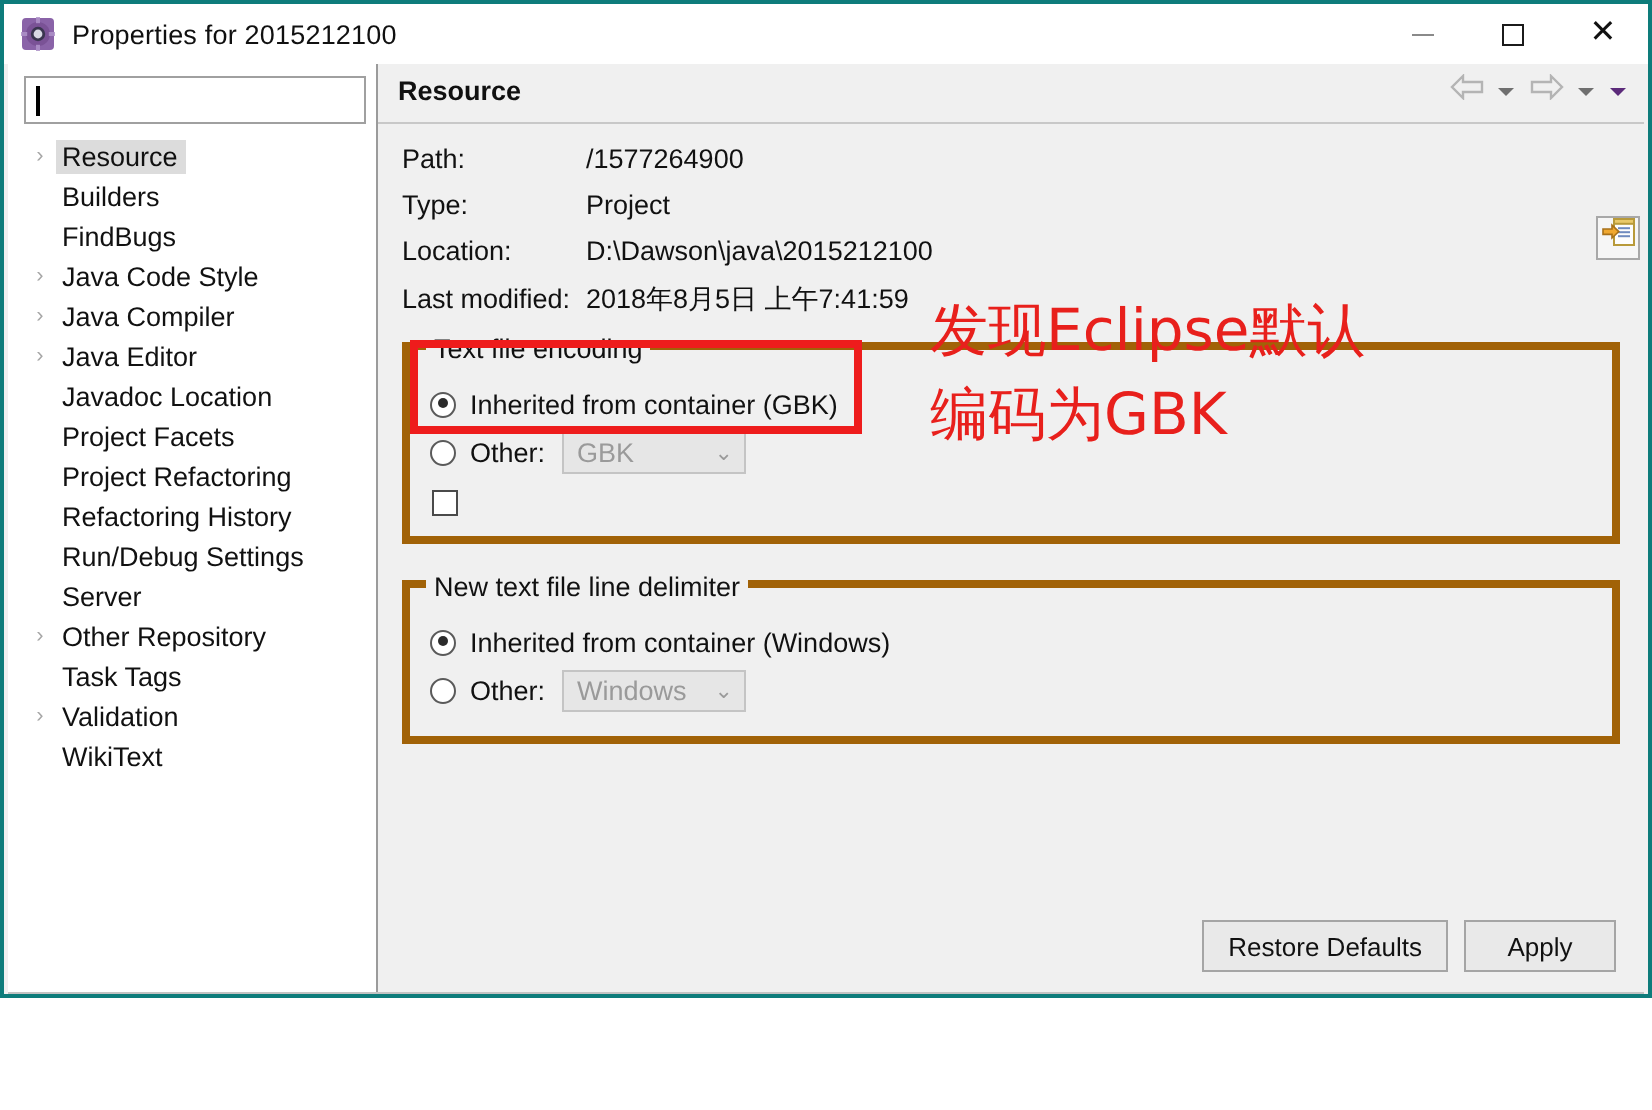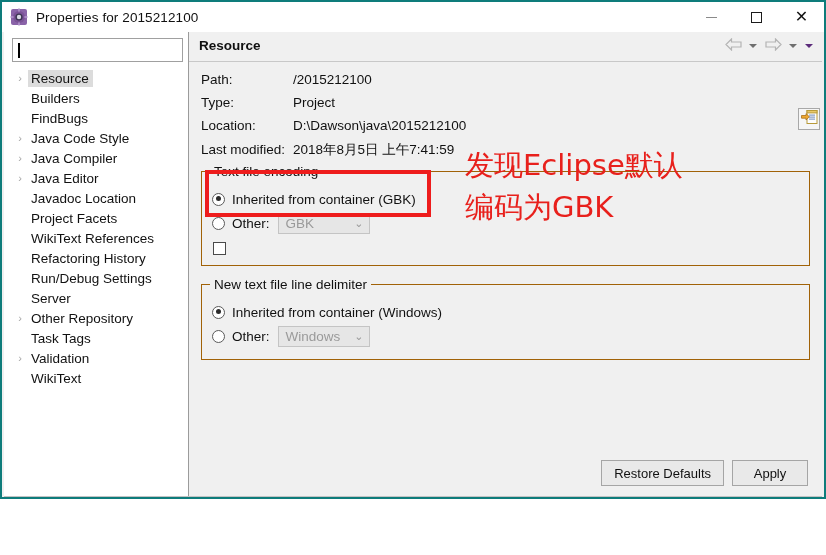--- a/index.html
+++ b/index.html
@@ -212,21 +212,21 @@
     box-sizing: border-box;
     display: flex;
     align-items: center;
     justify-content: center;
   }
 
   
   .group {
     position: relative;
     margin-top: 12px;
-    border: 1px solid #a16207;
+    border: 4px solid #a16207;
     padding: 16px 26px 10px 10px;
   }
   .group-title {
     position: absolute;
     top: -8px;
     left: 8px;
     background: #f0f0f0;
     padding: 0 4px;
     font-size: 13.5px;
     color: #111;
@@ -466,21 +466,21 @@
         <div class="tree-item">
           <span class="tree-arrow"></span>
           <span class="tree-label">Javadoc Location</span>
         </div>
         <div class="tree-item">
           <span class="tree-arrow"></span>
           <span class="tree-label">Project Facets</span>
         </div>
         <div class="tree-item">
           <span class="tree-arrow"></span>
-          <span class="tree-label">WikiText References</span>
+          <span class="tree-label">Project Refactoring</span>
         </div>
         <div class="tree-item">
           <span class="tree-arrow"></span>
           <span class="tree-label">Refactoring History</span>
         </div>
         <div class="tree-item">
           <span class="tree-arrow"></span>
           <span class="tree-label">Run/Debug Settings</span>
         </div>
         <div class="tree-item">
@@ -537,21 +537,21 @@
           <span class="dd-tri purple"></span>
         </div>
       </div>
     </div>
 
     <div class="content">
 
       <div id="info-rows">
           <div class="info-row">
             <span class="info-label">Path:</span>
-            <span class="info-value">/2015212100</span>
+            <span class="info-value">/1577264900</span>
           </div>
           <div class="info-row">
             <span class="info-label">Type:</span>
             <span class="info-value">Project</span>
           </div>
           <div class="info-row">
             <span class="info-label">Location:</span>
             <span class="info-value">D:\Dawson\java\2015212100</span>
           </div>
           <div class="info-row">

